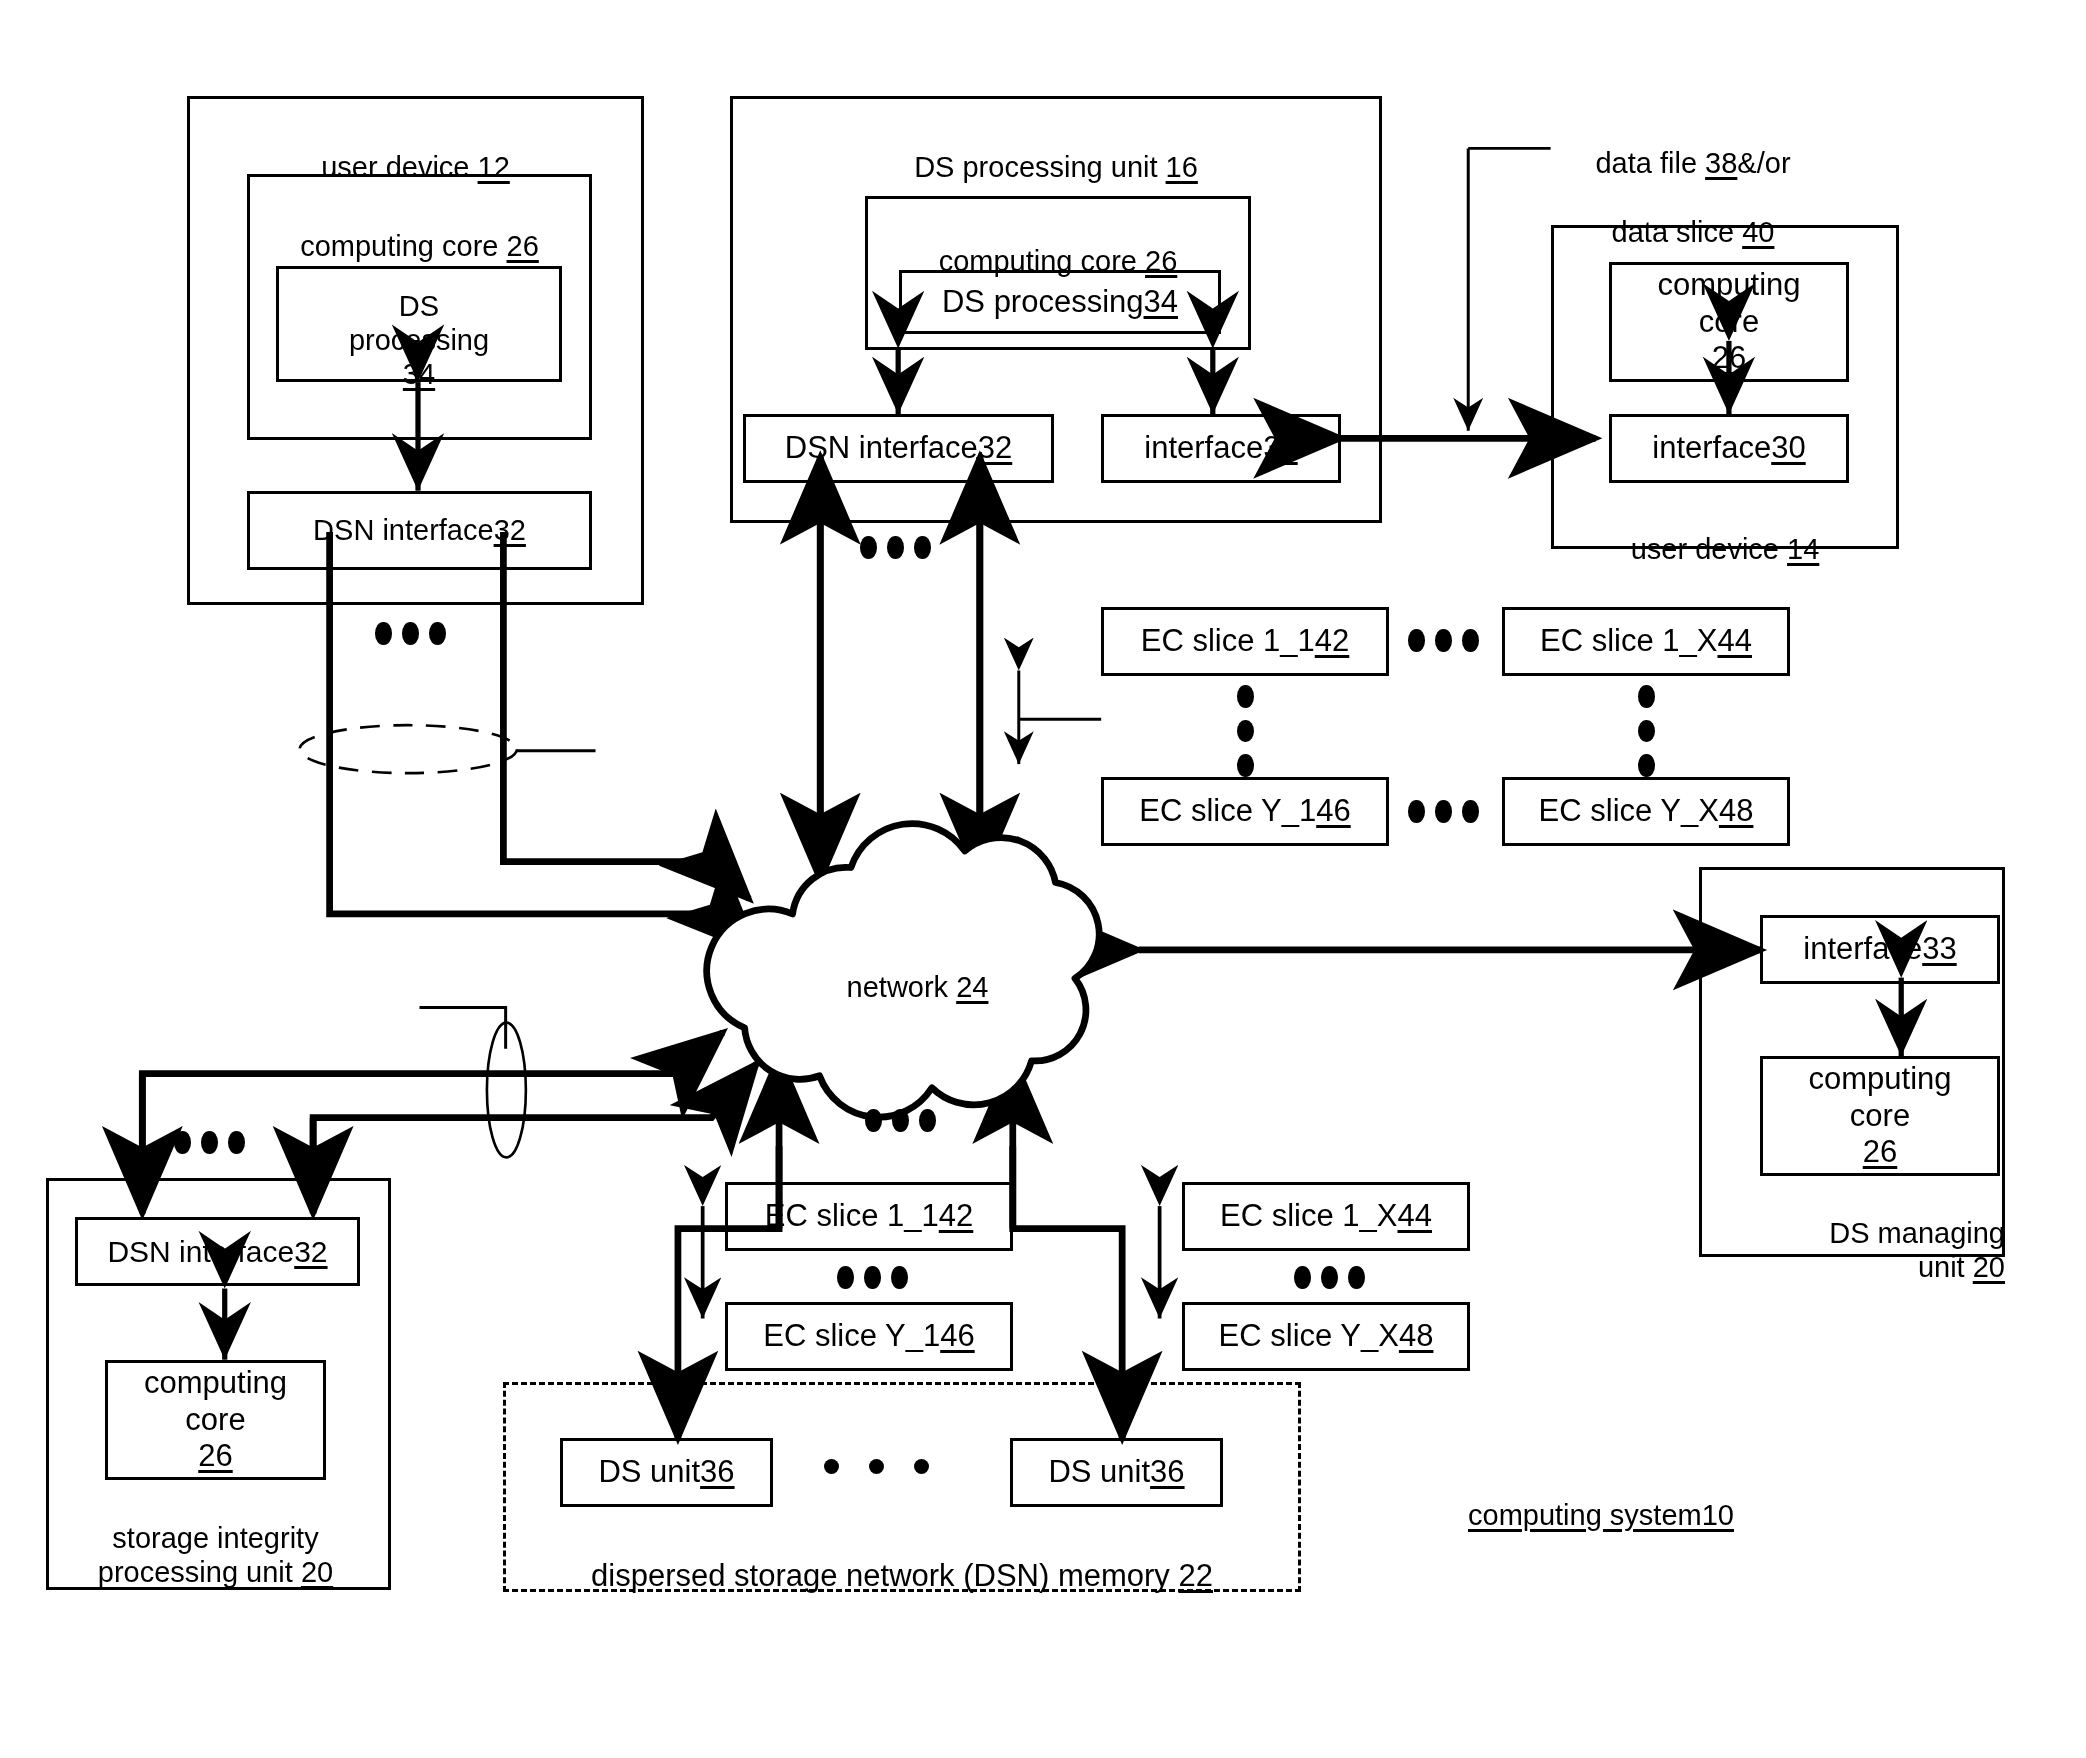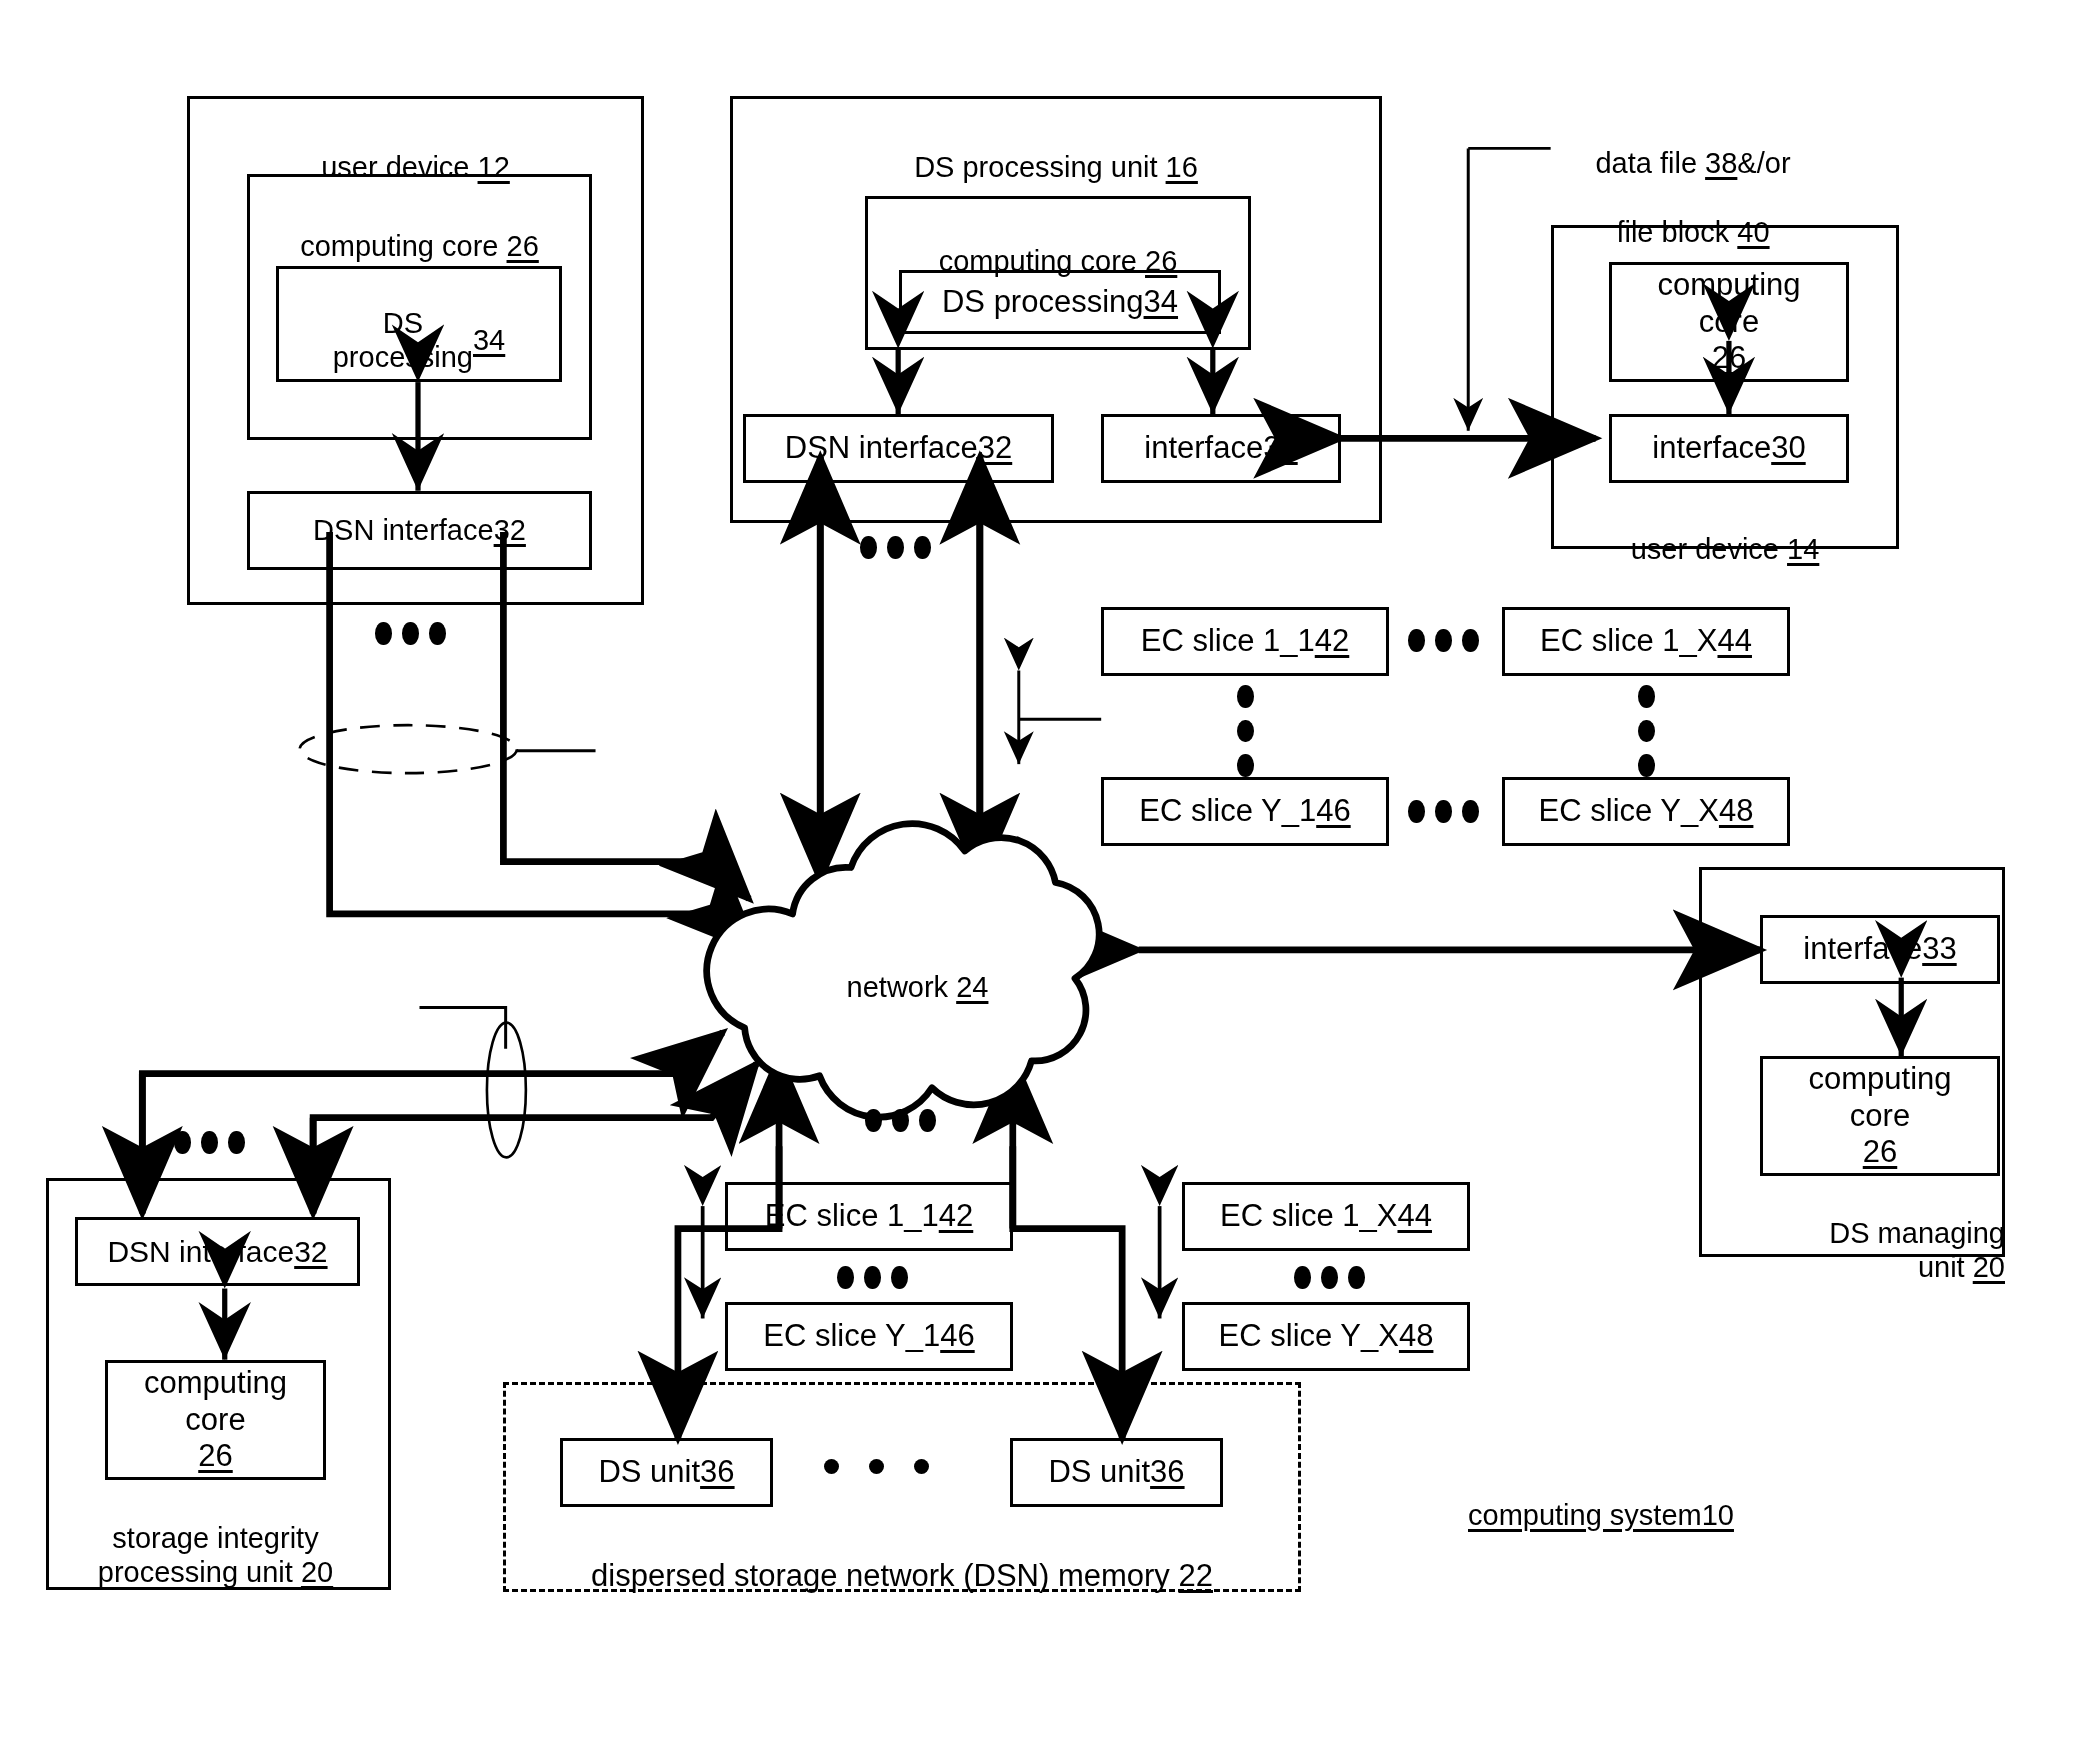--- a/index.html
+++ b/index.html
@@ -152,21 +152,21 @@
   <div class="lbl f44" style="left:187px;top:116px;width:457px;">
     <span>user device </span><span class="u">12</span>
   </div>
 
   <div class="box" style="left:247px;top:174px;width:345px;height:266px;"></div>
   <div class="lbl f44" style="left:247px;top:195px;width:345px;">
     <span>computing core </span><span class="u">26</span>
   </div>
 
   <div class="box" style="left:276px;top:266px;width:286px;height:116px;"></div>
-  <div class="lbl f44 ctr" style="left:276px;top:266px;width:286px;height:148px;flex-direction:row;">
+  <div class="lbl f44 ctr" style="left:276px;top:266px;width:286px;height:148px;flex-direction:column;">
     <span style="white-space:pre-line;text-align:center;">DS
 processing </span><span class="u">34</span>
   </div>
 
   <div class="box" style="left:247px;top:491px;width:345px;height:79px;"></div>
   <div class="lbl f44 ctr" style="left:247px;top:491px;width:345px;height:79px;">
     <span>DSN interface </span><span class="u">32</span>
   </div>
 
   <div class="dots" style="left:375px;top:622px;">
@@ -201,21 +201,21 @@
   </div>
 
   <div class="dots" style="left:860px;top:536px;">
     <span class="dot"></span>
       <span class="dot"></span>
       <span class="dot"></span>
   </div>
 
   <div class="lbl f44" style="left:1498px;top:112px;width:390px;text-align:center;">
     <span>data file </span><span class="u">38</span><span>&amp;/or</span><br>
-    <span>file block </span><span class="u">40</span>
+    <span>data slice </span><span class="u">40</span>
   </div>
 
   <div class="box" style="left:1551px;top:225px;width:348px;height:324px;"></div>
   <div class="box thin" style="left:1609px;top:262px;width:240px;height:120px;"></div>
   <div class="lbl f42 ctr" style="left:1609px;top:262px;width:240px;height:120px;flex-direction:column;">
     <span style="white-space:pre-line;text-align:center;">computing
 core </span><span class="u">26</span>
   </div>
   <div class="box thin" style="left:1609px;top:414px;width:240px;height:69px;"></div>
   <div class="lbl f42 ctr" style="left:1609px;top:414px;width:240px;height:69px;">

